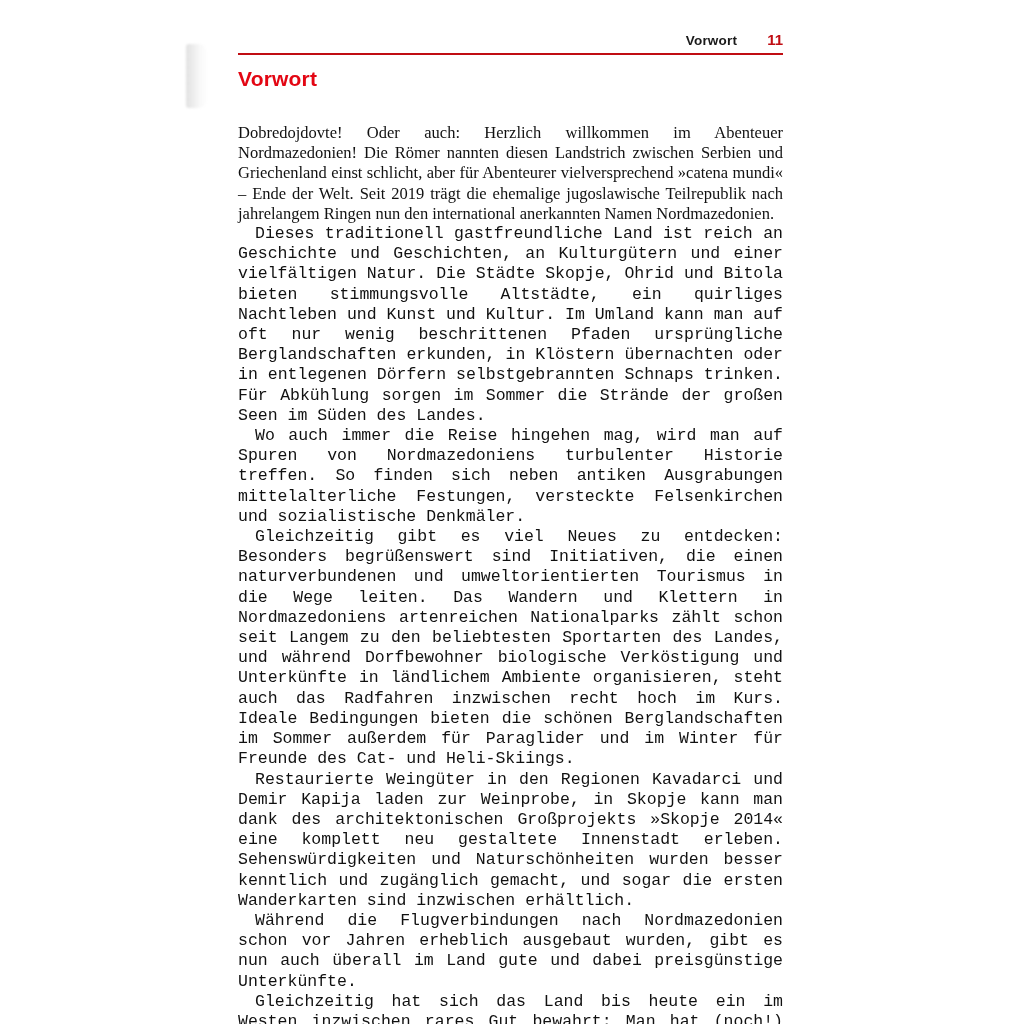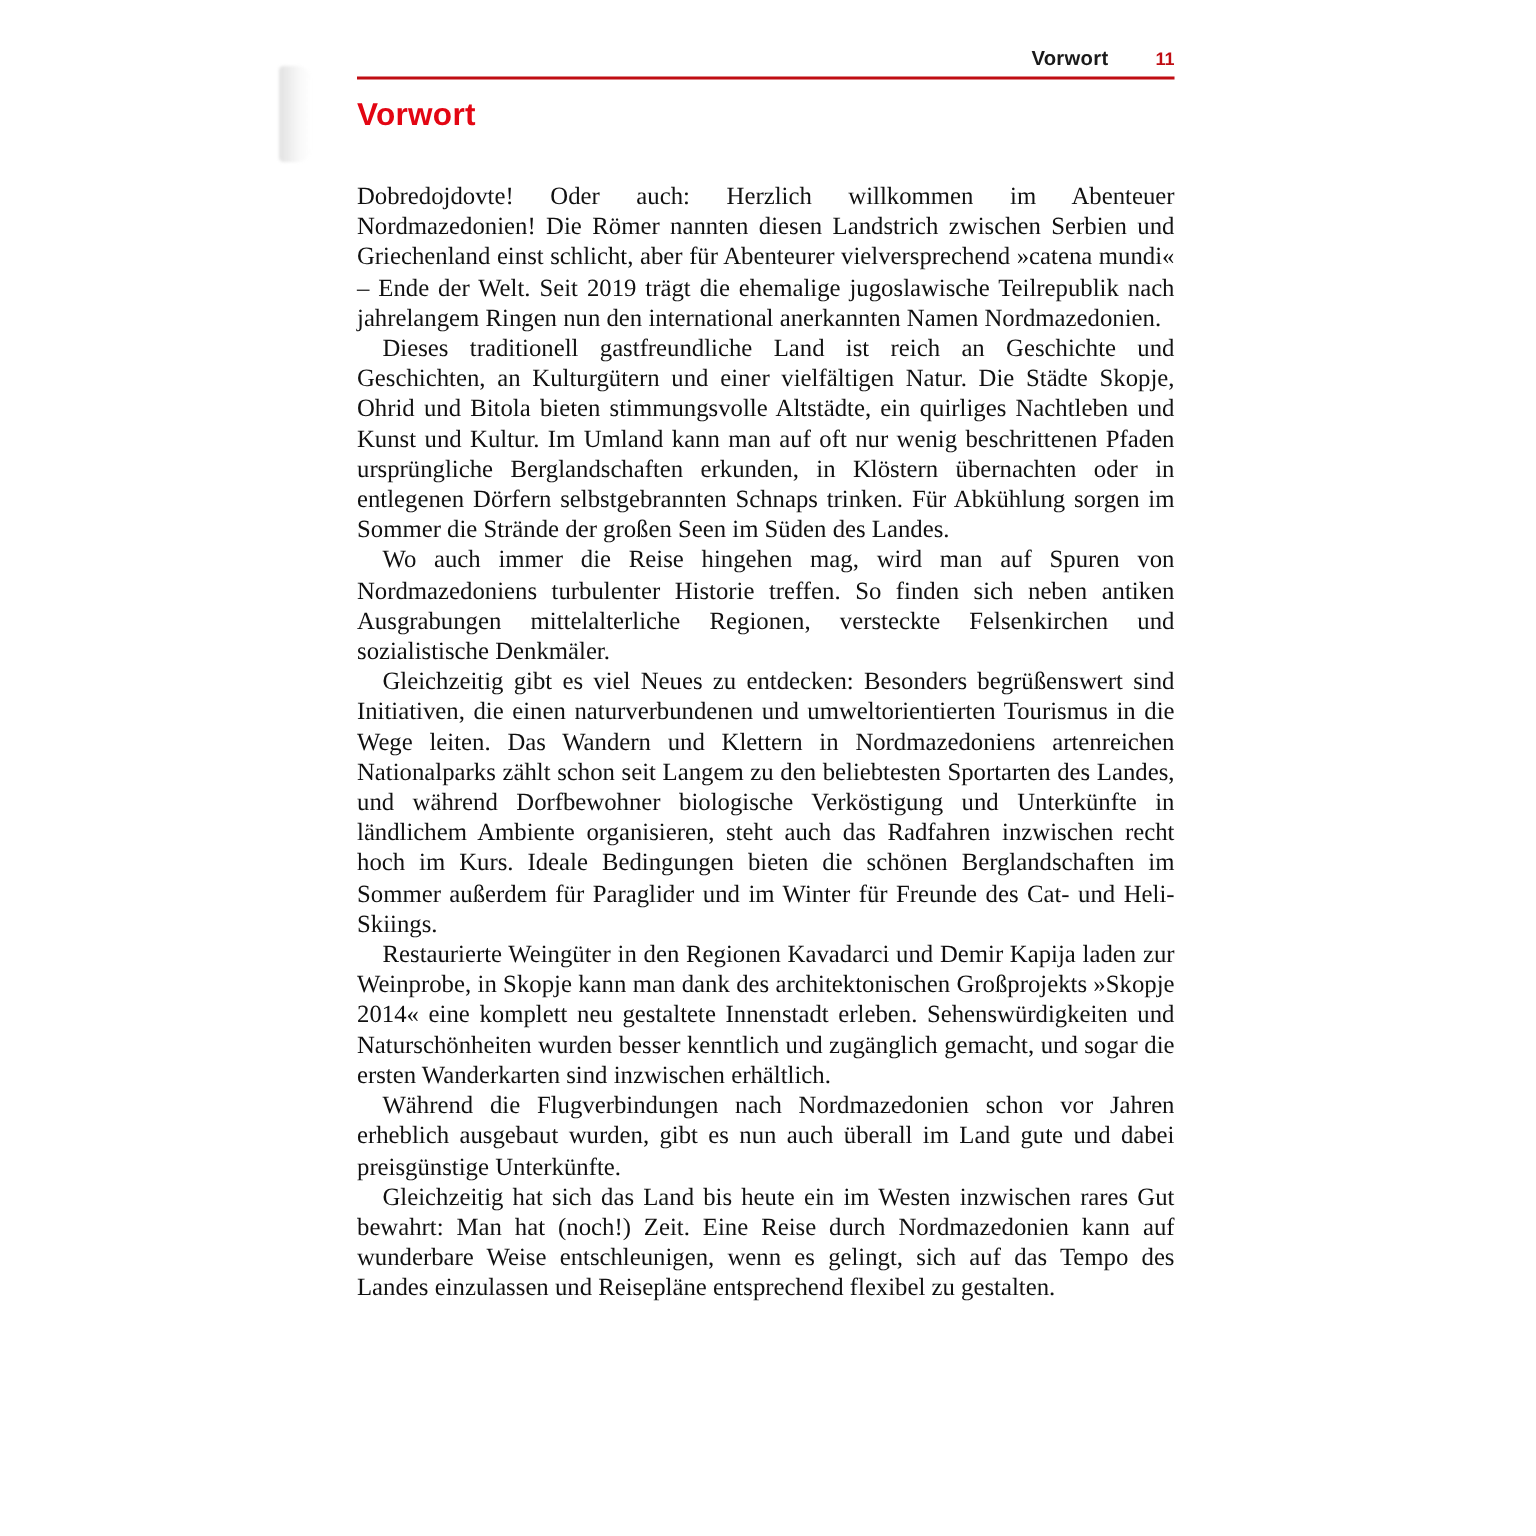--- a/index.html
+++ b/index.html
@@ -45,21 +45,21 @@
     font-family: "Liberation Sans", sans-serif;
   }
   .running-title {
     font-weight: bold;
     font-size: 13.5px;
     color: #1a1a1a;
     letter-spacing: 0.2px;
   }
   .page-number {
     font-weight: bold;
-    font-size: 12px;
+    font-size: 15px;
     color: var(--rule);
     min-width: 14px;
     text-align: right;
   }
   .header-rule {
     margin-top: 5px;
     height: 2px;
     background: var(--rule);
   }
   .chapter-title {
@@ -79,20 +79,21 @@
     text-align: justify;
     hyphens: auto;
     -webkit-hyphens: auto;
   }
   .body-text p {
     margin: 0;
     padding: 0;
   }
   .body-text p + p {
     text-indent: 17px;
+    font-family: Liberation Mono, monospace;
   }
 </style>
 </head>
 <body>
 
 <div class="canvas">
   <div class="scan-shadow"></div>
 
   <div class="content">
 
@@ -101,21 +102,21 @@
       <span class="page-number">11</span>
     </header>
 
     <div class="header-rule"></div>
 
     <h1 class="chapter-title">Vorwort</h1>
 
     <main class="body-text">
         <p>Dobredojdovte! Oder auch: Herzlich willkommen im Abenteuer Nordmazedonien! Die Römer nannten diesen Landstrich zwischen Serbien und Griechenland einst schlicht, aber für Abenteurer vielversprechend »catena mundi« – Ende der Welt. Seit 2019 trägt die ehemalige jugoslawische Teilrepublik nach jahrelangem Ringen nun den international anerkannten Namen Nordmazedonien.</p>
         <p>Dieses traditionell gastfreundliche Land ist reich an Geschichte und Geschichten, an Kulturgütern und einer vielfältigen Natur. Die Städte Skopje, Ohrid und Bitola bieten stimmungsvolle Altstädte, ein quirliges Nachtleben und Kunst und Kultur. Im Umland kann man auf oft nur wenig beschrittenen Pfaden ursprüngliche Berglandschaften erkunden, in Klöstern übernachten oder in entlegenen Dörfern selbstgebrannten Schnaps trinken. Für Abkühlung sorgen im Sommer die Strände der großen Seen im Süden des Landes.</p>
-        <p>Wo auch immer die Reise hingehen mag, wird man auf Spuren von Nordmazedoniens turbulenter Historie treffen. So finden sich neben antiken Ausgrabungen mittelalterliche Regionen, versteckte Felsenkirchen und sozialistische Denkmäler.</p>
+        <p>Wo auch immer die Reise hingehen mag, wird man auf Spuren von Nordmazedoniens turbulenter Historie treffen. So finden sich neben antiken Ausgrabungen mittelalterliche Festungen, versteckte Felsenkirchen und sozialistische Denkmäler.</p>
         <p>Gleichzeitig gibt es viel Neues zu entdecken: Besonders begrüßenswert sind Initiativen, die einen naturverbundenen und umweltorientierten Tourismus in die Wege leiten. Das Wandern und Klettern in Nordmazedoniens artenreichen Nationalparks zählt schon seit Langem zu den beliebtesten Sportarten des Landes, und während Dorfbewohner biologische Verköstigung und Unterkünfte in ländlichem Ambiente organisieren, steht auch das Radfahren inzwischen recht hoch im Kurs. Ideale Bedingungen bieten die schönen Berglandschaften im Sommer außerdem für Paraglider und im Winter für Freunde des Cat- und Heli-Skiings.</p>
         <p>Restaurierte Weingüter in den Regionen Kavadarci und Demir Kapija laden zur Weinprobe, in Skopje kann man dank des architektonischen Großprojekts »Skopje 2014« eine komplett neu gestaltete Innenstadt erleben. Sehenswürdigkeiten und Naturschönheiten wurden besser kenntlich und zugänglich gemacht, und sogar die ersten Wanderkarten sind inzwischen erhältlich.</p>
         <p>Während die Flugverbindungen nach Nordmazedonien schon vor Jahren erheblich ausgebaut wurden, gibt es nun auch überall im Land gute und dabei preisgünstige Unterkünfte.</p>
         <p>Gleichzeitig hat sich das Land bis heute ein im Westen inzwischen rares Gut bewahrt: Man hat (noch!) Zeit. Eine Reise durch Nordmazedonien kann auf wunderbare Weise entschleunigen, wenn es gelingt, sich auf das Tempo des Landes einzulassen und Reisepläne entsprechend flexibel zu gestalten.</p>
       </main>
 
   </div>
 </div>
 
 </body></html>

